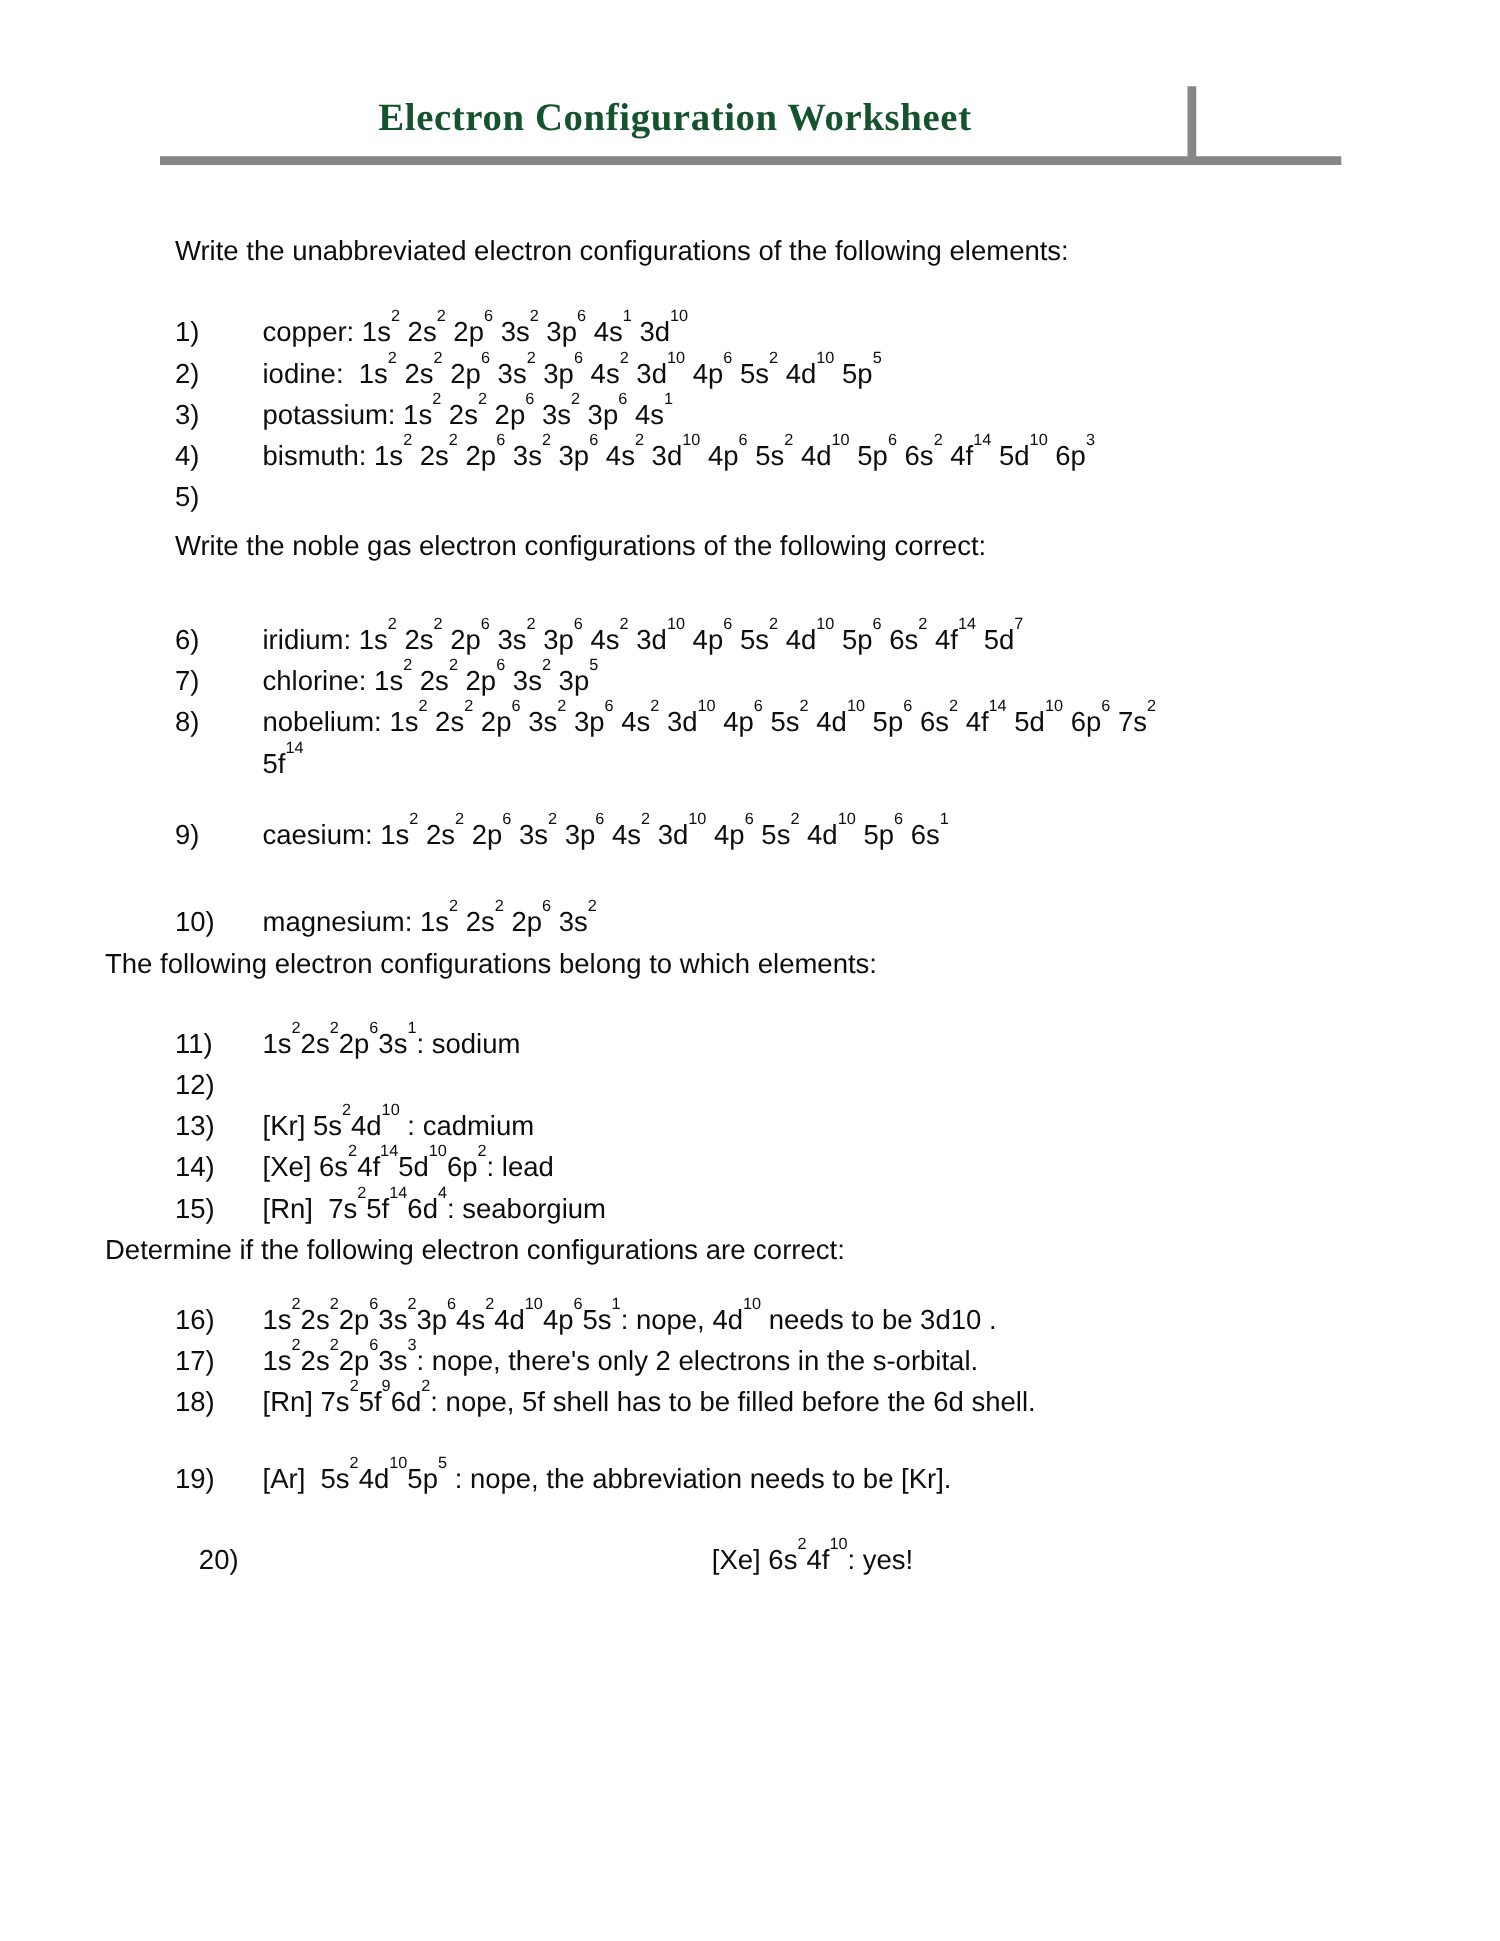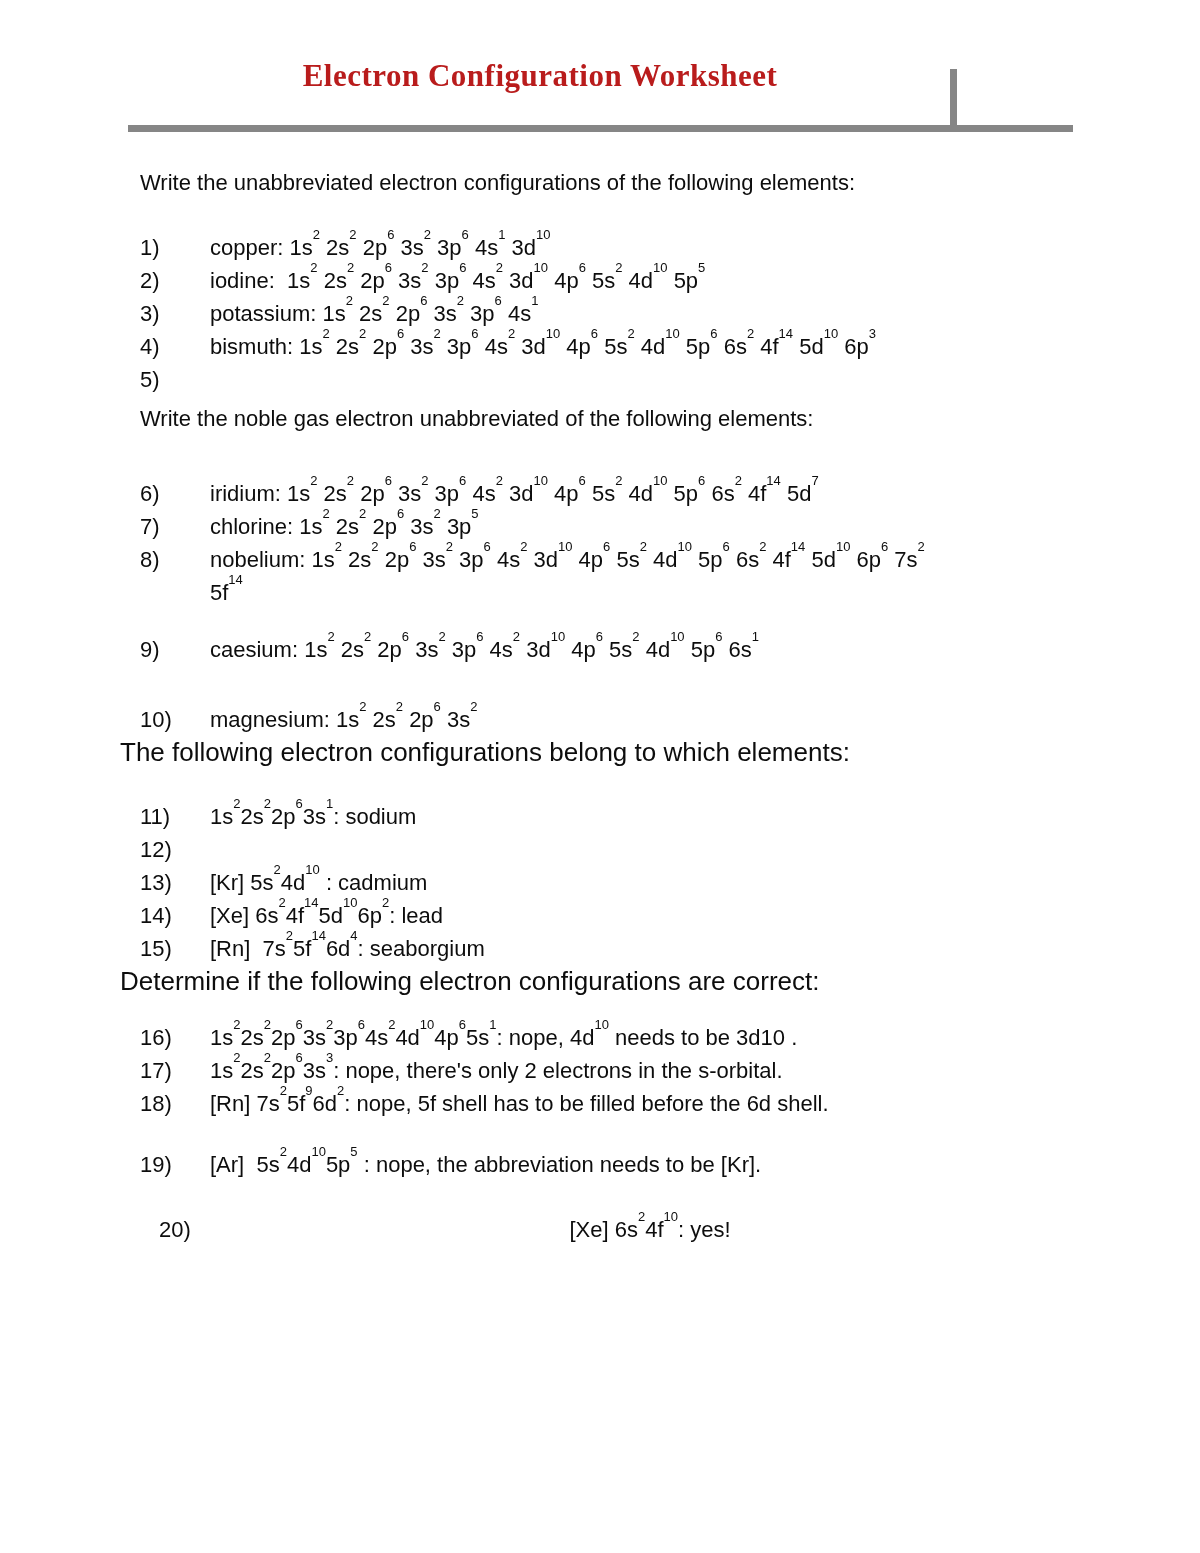--- a/index.html
+++ b/index.html
@@ -12,42 +12,42 @@
   }
   .rule-h{
     position:absolute;left:128px;top:125px;
     width:945px;height:7px;
   }
   .rule-v{
     position:absolute;left:950px;top:69px;
     width:7px;height:63px;
   }
   .title{
-    margin:58px 0 0 128px;
+    margin:76px 0 0 128px;
     width:824px;
     text-align:center;
     font-family:"Liberation Serif",serif;
     font-weight:bold;
     font-size:31px;
     letter-spacing:0.5px;
-    color:#b91c1c;
+    color:#14532d;
   }
   .intro{
     margin:76px 0 0 140px;
     font-size:22px;
     line-height:26px;
   }
   .subhead{
     margin:6px 0 0 140px;
     font-size:22px;
     line-height:33px;
   }
   .subhead-indent{
-    margin:0 0 0 120px;
-    font-size:26px;
+    margin:0 0 0 84px;
+    font-size:22px;
     line-height:33px;
   }
   .row{
     display:flex;
     margin-left:140px;
     font-size:22px;
     line-height:33px;
   }
   .num{width:70px;flex-shrink:0;}
   .txt{width:880px;white-space:pre-wrap;}
@@ -92,21 +92,21 @@
     <span class="txt">potassium: 1s<sup>2</sup> 2s<sup>2</sup> 2p<sup>6</sup> 3s<sup>2</sup> 3p<sup>6</sup> 4s<sup>1</sup></span>
   </div>
   <div class="row">
     <span class="num">4)</span>
     <span class="txt">bismuth: 1s<sup>2</sup> 2s<sup>2</sup> 2p<sup>6</sup> 3s<sup>2</sup> 3p<sup>6</sup> 4s<sup>2</sup> 3d<sup>10</sup> 4p<sup>6</sup> 5s<sup>2</sup> 4d<sup>10</sup> 5p<sup>6</sup> 6s<sup>2</sup> 4f<sup>14</sup> 5d<sup>10</sup> 6p<sup>3</sup></span>
   </div>
   <div class="row">
     <span class="num">5)</span>
   </div>
 
-  <p class="subhead">Write the noble gas electron unabbreviated of the following elements:</p>
+  <p class="subhead">Write the noble gas electron configurations of the following correct:</p>
 
   <div class="row gap-items6">
     <span class="num">6)</span>
     <span class="txt">iridium: 1s<sup>2</sup> 2s<sup>2</sup> 2p<sup>6</sup> 3s<sup>2</sup> 3p<sup>6</sup> 4s<sup>2</sup> 3d<sup>10</sup> 4p<sup>6</sup> 5s<sup>2</sup> 4d<sup>10</sup> 5p<sup>6</sup> 6s<sup>2</sup> 4f<sup>14</sup> 5d<sup>7</sup></span>
   </div>
   <div class="row">
     <span class="num">7)</span>
     <span class="txt">chlorine: 1s<sup>2</sup> 2s<sup>2</sup> 2p<sup>6</sup> 3s<sup>2</sup> 3p<sup>5</sup></span>
   </div>
   <div class="row">

